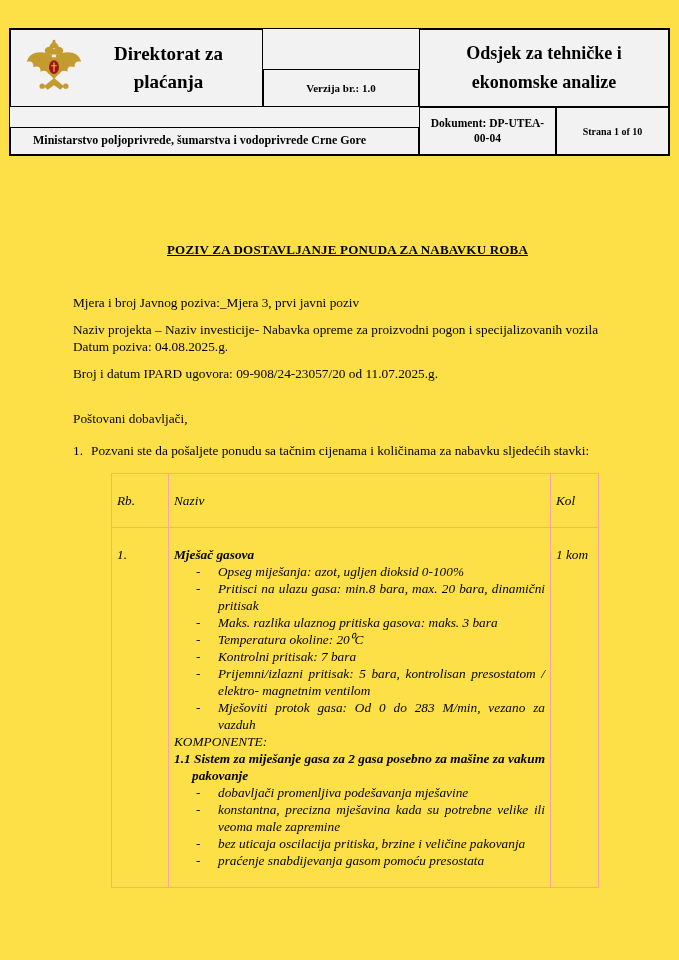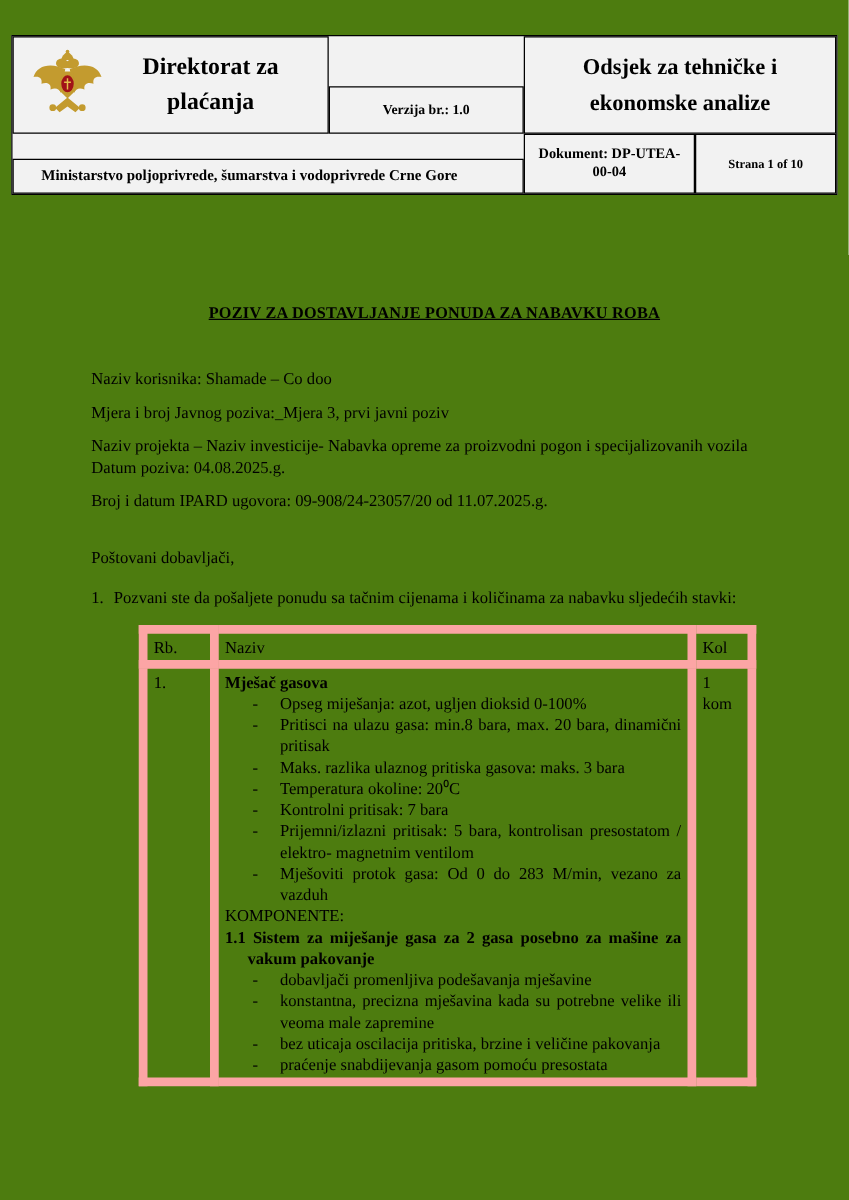--- a/index.html
+++ b/index.html
@@ -2,21 +2,21 @@
 <html><head>
 <meta charset="utf-8">
 <style>
   * { margin: 0; padding: 0; box-sizing: border-box; }
   html, body { background: #ffffff; }
   body {
     width: 679px; height: 960px;
     font-family: "Liberation Serif", serif;
     color: #000;
   }
-  .page { position: relative; width: 679px; height: 960px; background: #4d7c0f; overflow: hidden; }
+  .page { position: relative; width: 679px; height: 960px; background: #fde047; overflow: hidden; }
 
   
   .header-grid {
     position: absolute; left: 9px; top: 28px; width: 661px;
     display: grid;
     grid-template-columns: 253px 156px 137px 1fr;
     grid-template-rows: 40px 38px 48px;
     background: #f2f2f2;
     border: 1px solid #000;
   }
@@ -50,23 +50,24 @@
   .list-intro { display: flex; font-size: 13.3px; line-height: 17px; margin-top: 15px; }
   .li-num { width: 18px; flex: 0 0 auto; }
   .li-text { white-space: nowrap; }
 
   
   .items-table {
     margin: 14px 0 0 38px; border-collapse: collapse;
     width: 487px; font-size: 13.3px; table-layout: fixed;
   }
   .items-table th, .items-table td {
-    border: 7px solid #fca5a5; vertical-align: top;
-    padding: 2px 5px; text-align: left; font-weight: normal;
+    border: 1px solid #fca5a5; vertical-align: top;
+    padding: 18px 5px; text-align: left; font-weight: normal;
     line-height: 17px;
+    font-style: italic;
   }
   .items-table thead th { height: 21px; }
   .rb-cell { text-align: center; }
   .naziv-cell { padding: 1px 6px 5px 6px; }
   .kol-cell { vertical-align: middle; padding-left: 4px; }
   .item-title { font-weight: bold; }
   .spec { position: relative; padding-left: 44px; text-align: justify; }
   .spec::before { content: "-"; position: absolute; left: 22px; }
   .comp-title { font-weight: bold; padding-left: 18px; text-indent: -18px; text-align: justify; }
 </style>
@@ -104,21 +105,20 @@
     <div class="hcell cell-doc">
       <span class="inner">Dokument: DP-UTEA-00-04</span>
     </div>
     <div class="hcell cell-page">Strana 1 of 10</div>
   </header>
 
   <main class="content">
     <h1 class="doc-title">POZIV ZA DOSTAVLJANJE PONUDA ZA NABAVKU ROBA</h1>
 
     <div class="paras">
-      <p class="para">Naziv korisnika: Shamade – Co doo</p>
       <p class="para">Mjera i broj Javnog poziva:_Mjera 3, prvi javni poziv</p>
       <p class="para">Naziv projekta – Naziv investicije- Nabavka opreme za proizvodni pogon i specijalizovanih vozila
 Datum poziva: 04.08.2025.g.</p>
       <p class="para">Broj i datum IPARD ugovora: 09-908/24-23057/20 od 11.07.2025.g.</p>
       <p class="para gap-lg">Poštovani dobavljači,</p>
     </div>
 
     <div class="list-intro">
       <span class="li-num">1.</span>
       <span class="li-text">Pozvani ste da pošaljete ponudu sa tačnim cijenama i količinama za nabavku sljedećih stavki:</span>

